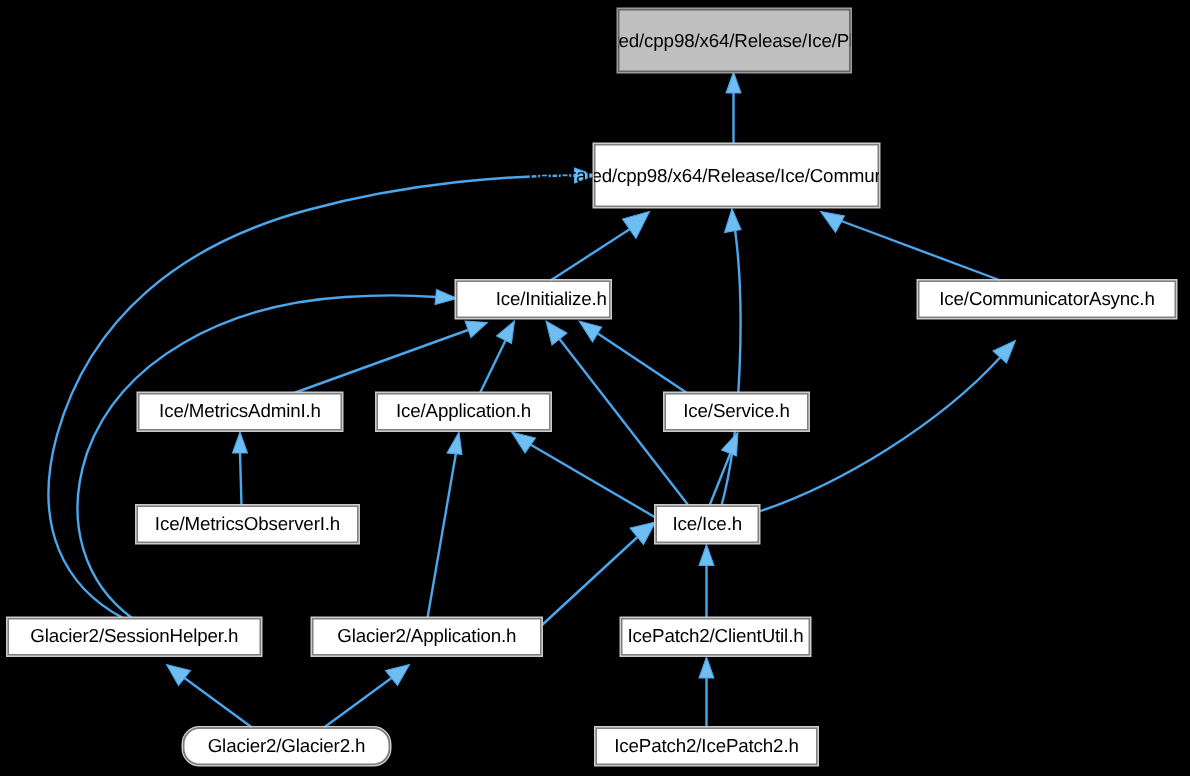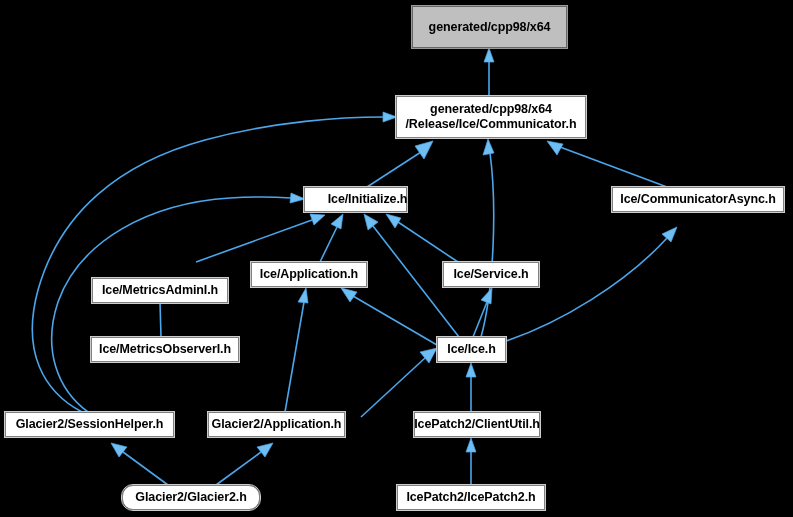--- a/index.html
+++ b/index.html
@@ -22,31 +22,29 @@
     width: 793px;
     height: 517px;
   }
   .node {
     position: absolute;
     box-sizing: border-box;
     background: #ffffff;
     border: 1px solid #808080;
     outline: 1px solid #cccccc;
     display: flex;
-    flex-direction: column;
     align-items: center;
     justify-content: center;
     color: #000000;
     font-size: 12.5px;
     line-height: 15px;
     letter-spacing: -0.1px;
     white-space: pre;
     text-align: center;
     z-index: 5;
-    font-weight: bold;
   }
   .node.current {
     background: #bfbfbf;
     border: 1px solid #666666;
     outline: 1px solid #9a9a9a;
   }
   .node .line {
     display: block;
     pointer-events: none;
   }
@@ -163,29 +161,29 @@
       <polygon class="edge-head" points="273,443 257,447 265,457"></polygon>
     </g>
 
     <g>
       <path class="edge-path" d="M471,485 L471,452"></path>
       <polygon class="edge-head" points="471,438 466,452 476,452"></polygon>
     </g>
   </svg>
 
   <div id="node-layer">
-      <div class="node current" style="left: 412px; top: 6px; width: 155px; height: 42px;"><span class="line">generated/cpp98/x64</span></div>
+      <div class="node current" style="left: 412px; top: 6px; width: 155px; height: 42px;"><span class="line">generated/cpp98/x64</span><span class="line">/Release/Ice/PluginF.h</span></div>
       <div class="node" style="left: 396px; top: 96px; width: 190px; height: 42px;"><span class="line">generated/cpp98/x64</span><span class="line">/Release/Ice/Communicator.h</span></div>
       <div class="node" style="left: 304px; top: 187px; width: 103px; height: 25px; padding-left: 24px;"><span class="line">Ice/Initialize.h</span></div>
       <div class="node" style="left: 612px; top: 187px; width: 172px; height: 25px;"><span class="line">Ice/CommunicatorAsync.h</span></div>
-      <div class="node" style="left: 92px; top: 262px; width: 136px; height: 25px; margin-top: 16px;"><span class="line">Ice/MetricsAdminI.h</span></div>
+      <div class="node" style="left: 92px; top: 262px; width: 136px; height: 25px;"><span class="line">Ice/MetricsAdminI.h</span></div>
       <div class="node" style="left: 251px; top: 262px; width: 116px; height: 25px;"><span class="line">Ice/Application.h</span></div>
       <div class="node" style="left: 443px; top: 262px; width: 96px; height: 25px;"><span class="line">Ice/Service.h</span></div>
       <div class="node" style="left: 91px; top: 337px; width: 148px; height: 25px;"><span class="line">Ice/MetricsObserverI.h</span></div>
       <div class="node" style="left: 437px; top: 337px; width: 69px; height: 25px;"><span class="line">Ice/Ice.h</span></div>
       <div class="node" style="left: 5px; top: 412px; width: 169px; height: 25px; justify-content: center;"><span class="line">Glacier2/SessionHelper.h</span></div>
-      <div class="node" style="left: 208px; top: 412px; width: 137px; height: 25px; text-align: right;"><span class="line">Glacier2/Application.h</span></div>
+      <div class="node" style="left: 208px; top: 412px; width: 153px; height: 25px; text-align: right;"><span class="line">Glacier2/Application.h</span></div>
       <div class="node" style="left: 399px; top: 412px; width: 126px; height: 25px; margin-left: 15px;"><span class="line">IcePatch2/ClientUtil.h</span></div>
       <div class="node" style="left: 122px; top: 485px; width: 138px; height: 25px; border-radius: 11px;"><span class="line">Glacier2/Glacier2.h</span></div>
       <div class="node" style="left: 397px; top: 485px; width: 148px; height: 25px;"><span class="line">IcePatch2/IcePatch2.h</span></div>
     </div>
 
 </div>
 
 </body></html>

